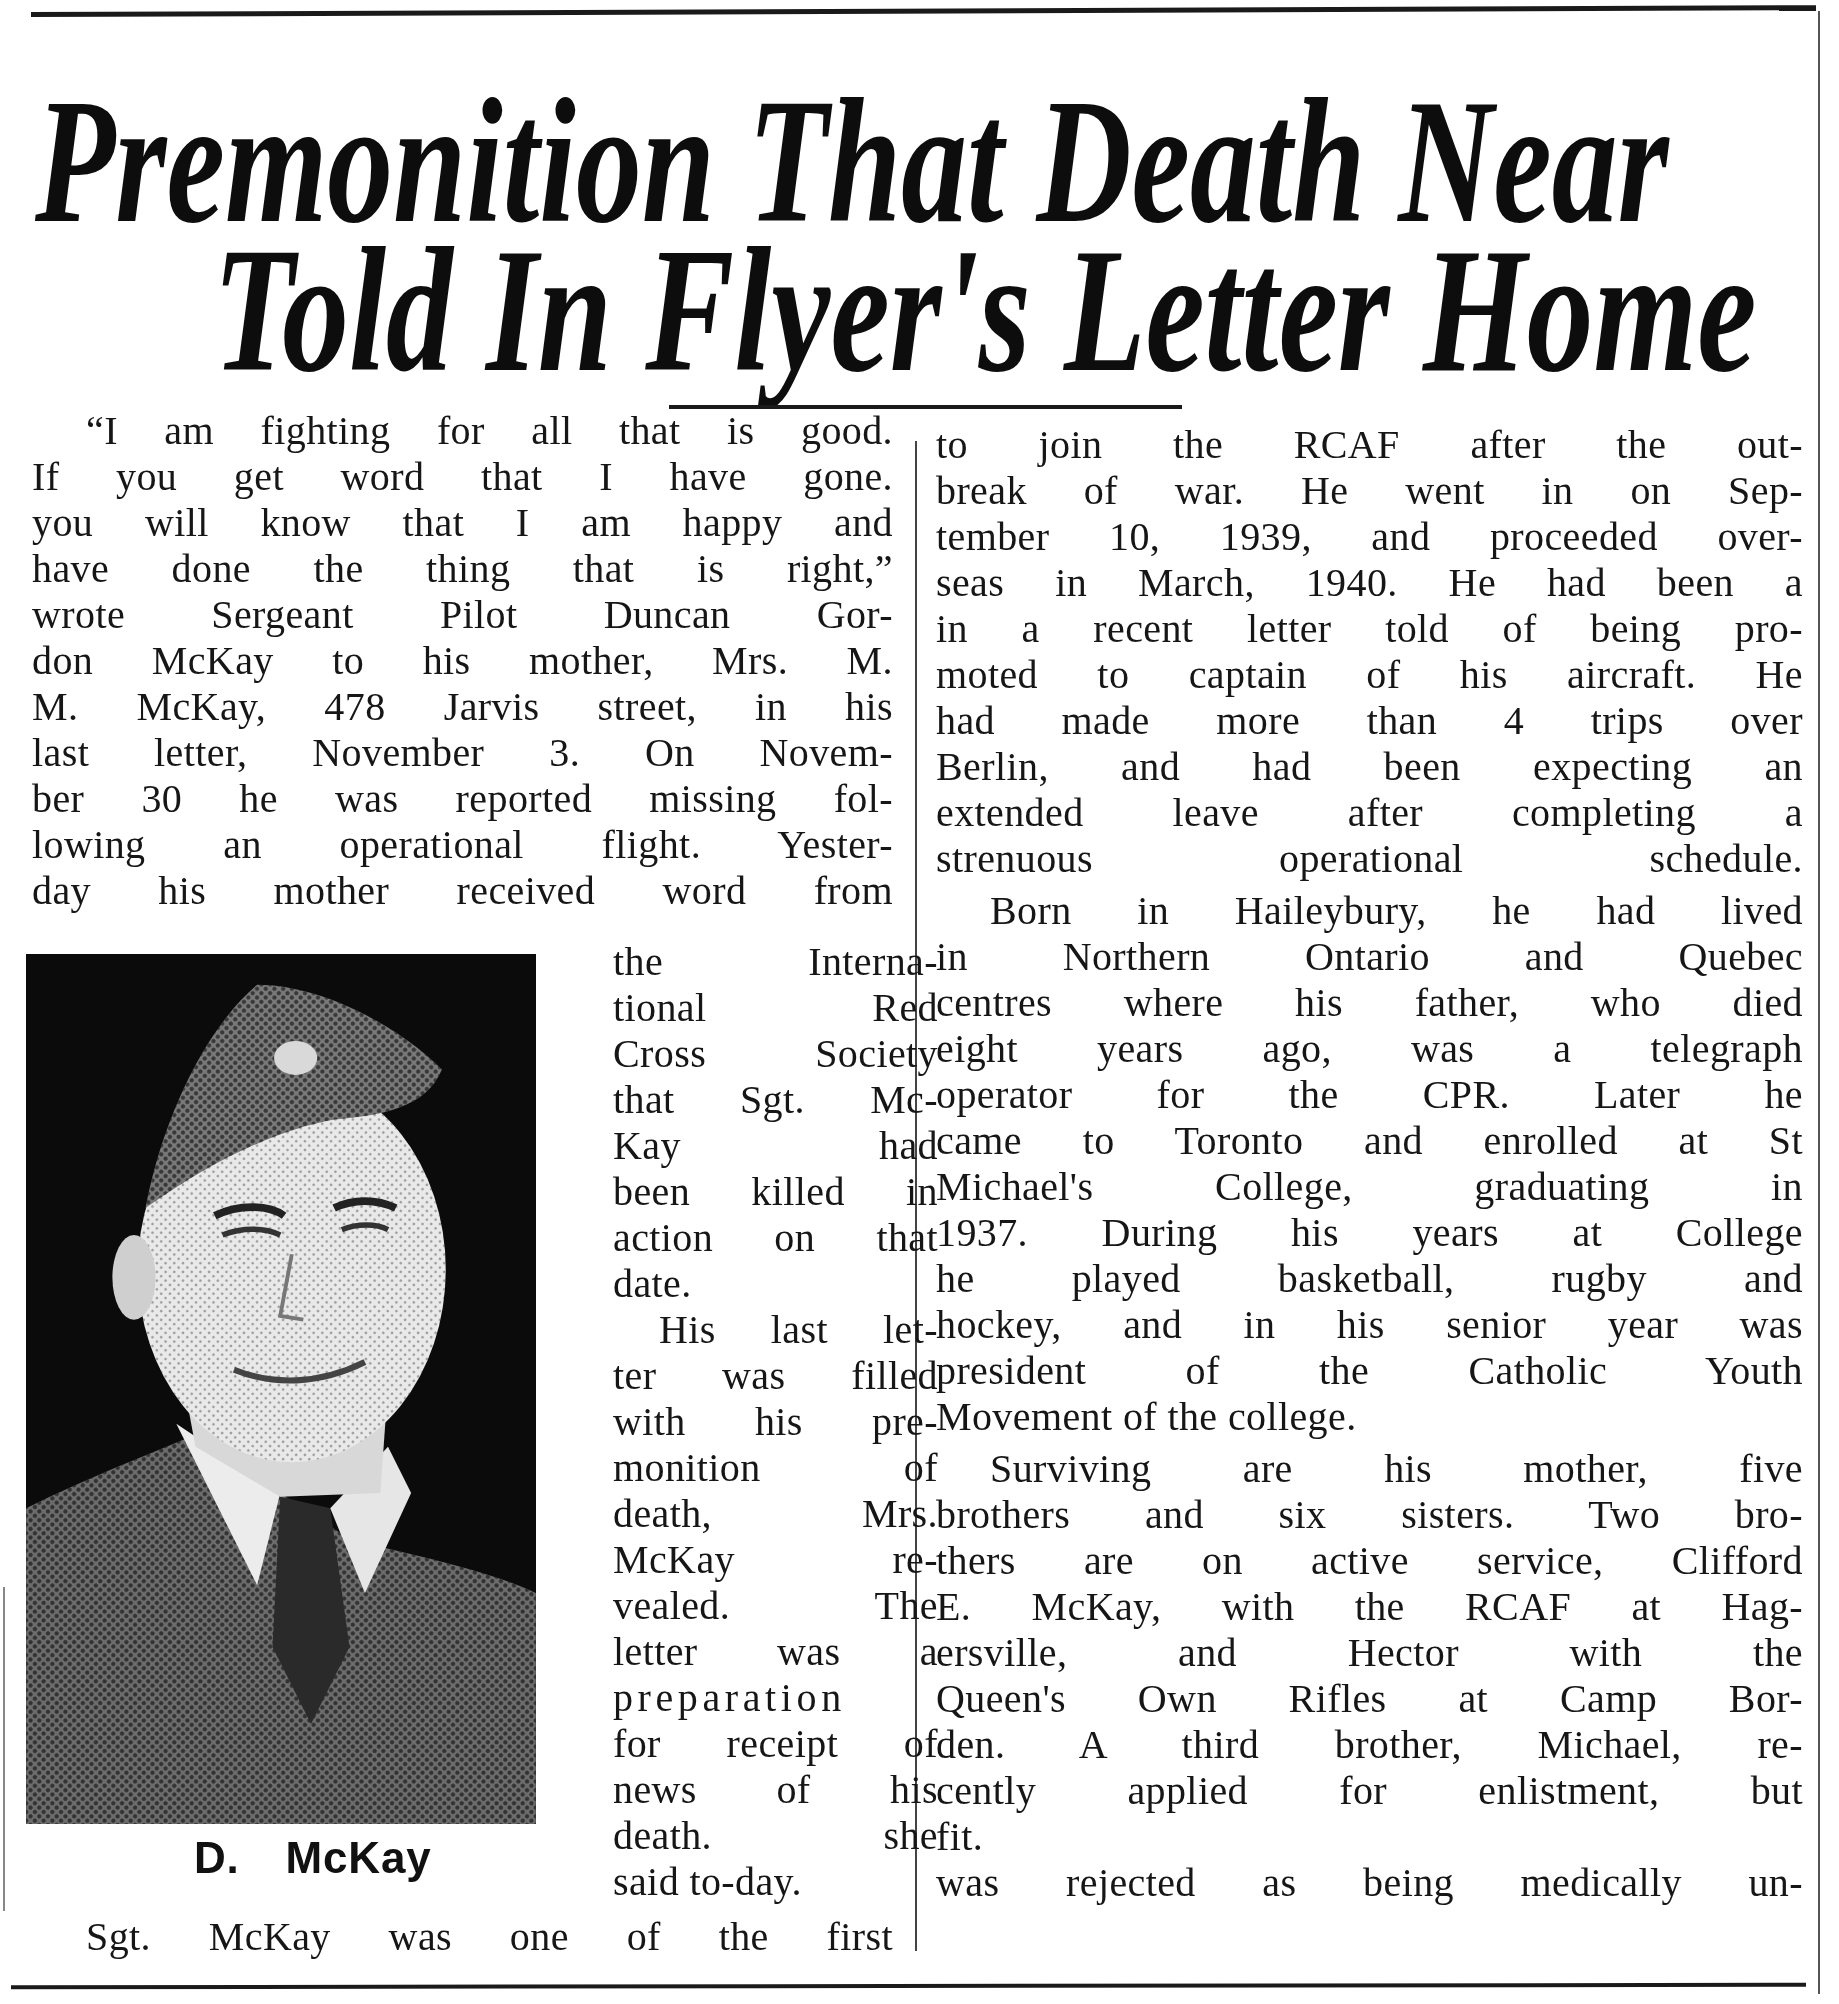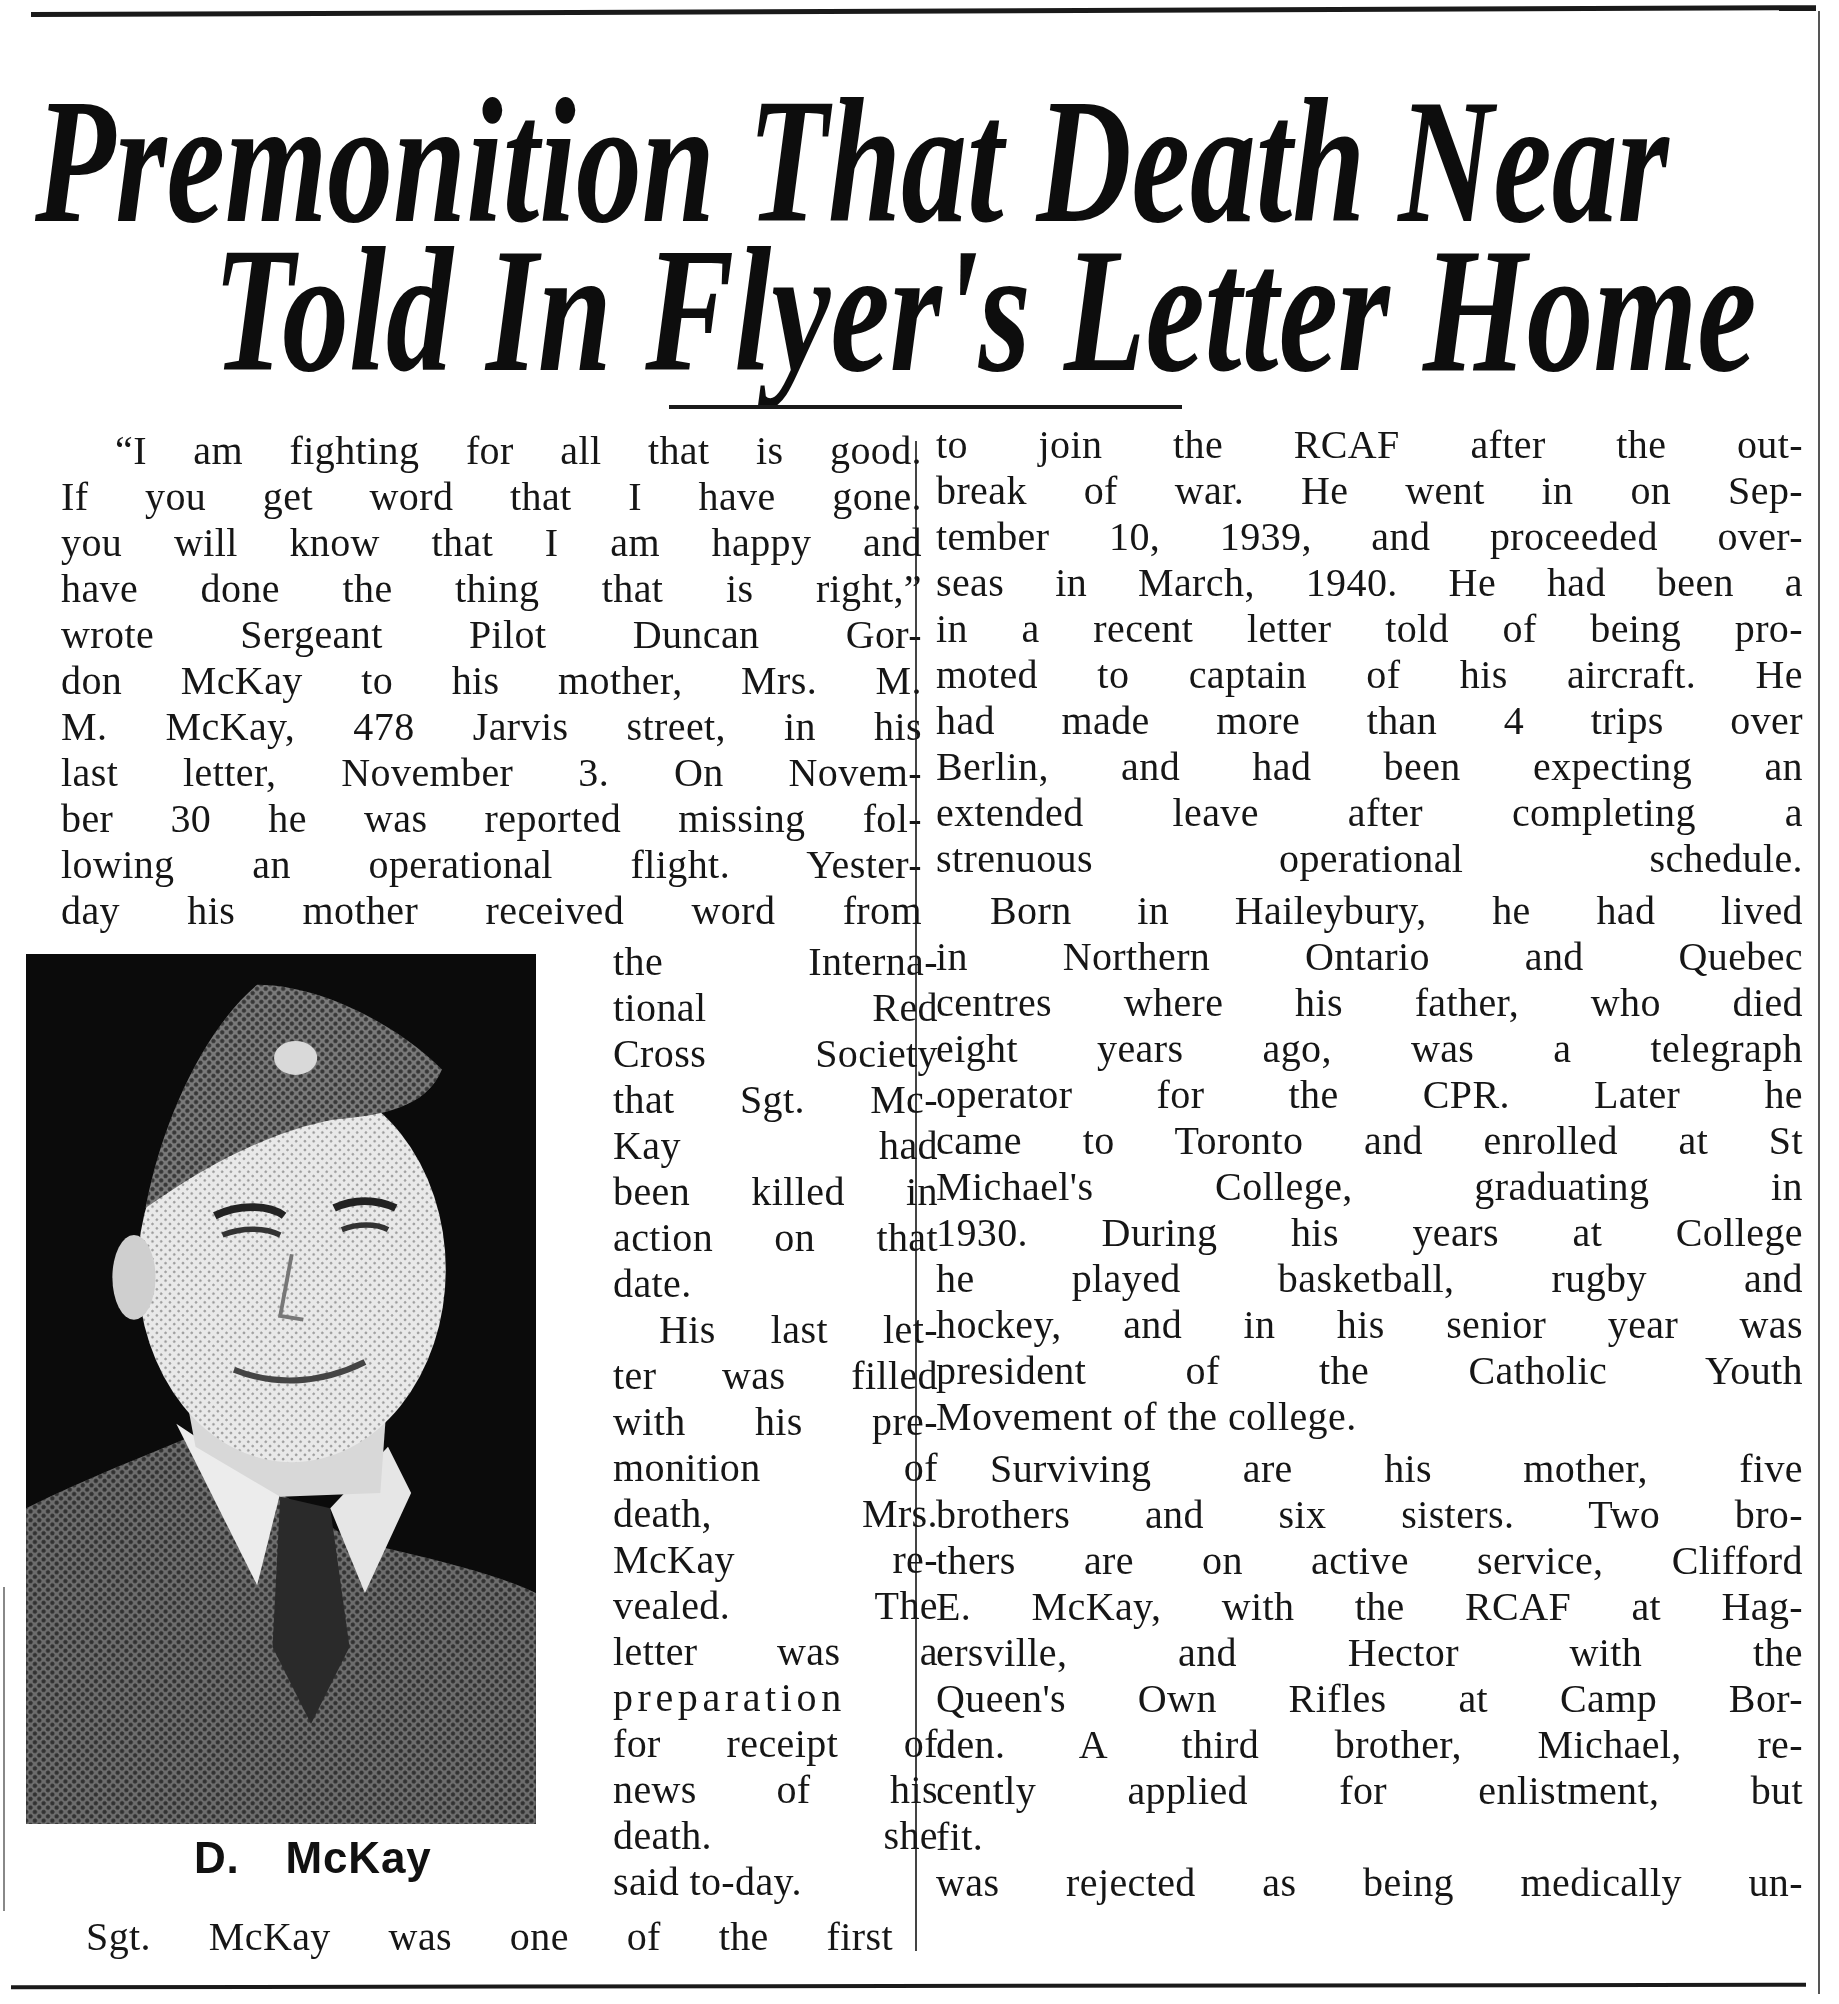--- a/index.html
+++ b/index.html
@@ -14,21 +14,21 @@
 
   .headline { position: absolute; white-space: nowrap;
     font-family: "Liberation Serif", serif; font-weight: bold; font-style: italic;
     font-size: 179px; line-height: 1; transform-origin: left top; color: #0d0d0d; }
   #headline-1 { left: 35px; top: 71px; transform: scaleX(0.735); }
   #headline-2 { left: 213px; top: 220px; transform: scaleX(0.745); }
 
   .col { position: absolute; font-family: "Liberation Serif", serif; font-size: 40px; color: #161616; }
   .line { height: 46px; line-height: 46px; white-space: nowrap; text-align: justify; text-align-last: justify; overflow: visible; letter-spacing: 0.4px; }
   .line.indent { padding-left: 54px; }
-  #col-left { left: 32px; top: 428px; width: 861px; margin-left: 29px; }
+  #col-left { left: 32px; top: 408px; width: 861px; }
   #col-left-narrow { left: 568px; top: 939px; width: 325px; margin-left: 45px; }
   #col-left-final { left: 32px; top: 1914px; width: 861px; }
   #col-right { left: 936px; top: 422px; width: 867px; }
   .para-gap { height: 6.2px; }
 
   .line span { white-space: normal; }
   .jline { display: block; width: 100%; text-align: justify; text-align-last: justify; white-space: normal; word-spacing: 0; }
   .jline.left { text-align-last: left; }
 
   #photo { position: absolute; left: 26px; top: 954px; width: 510px; height: 870px; background: #0b0b0b; overflow: hidden; }
@@ -254,21 +254,21 @@
     <div class="line">
         <span class="jline">operator for the CPR. Later he</span>
       </div>
     <div class="line">
         <span class="jline">came to Toronto and enrolled at St</span>
       </div>
     <div class="line">
         <span class="jline">Michael's College, graduating in</span>
       </div>
     <div class="line">
-        <span class="jline">1930. During his years at College</span>
+        <span class="jline">1937. During his years at College</span>
       </div>
     <div class="line">
         <span class="jline">he played basketball, rugby and</span>
       </div>
     <div class="line">
         <span class="jline">hockey, and in his senior year was</span>
       </div>
     <div class="line">
         <span class="jline">president of the Catholic Youth</span>
       </div>

